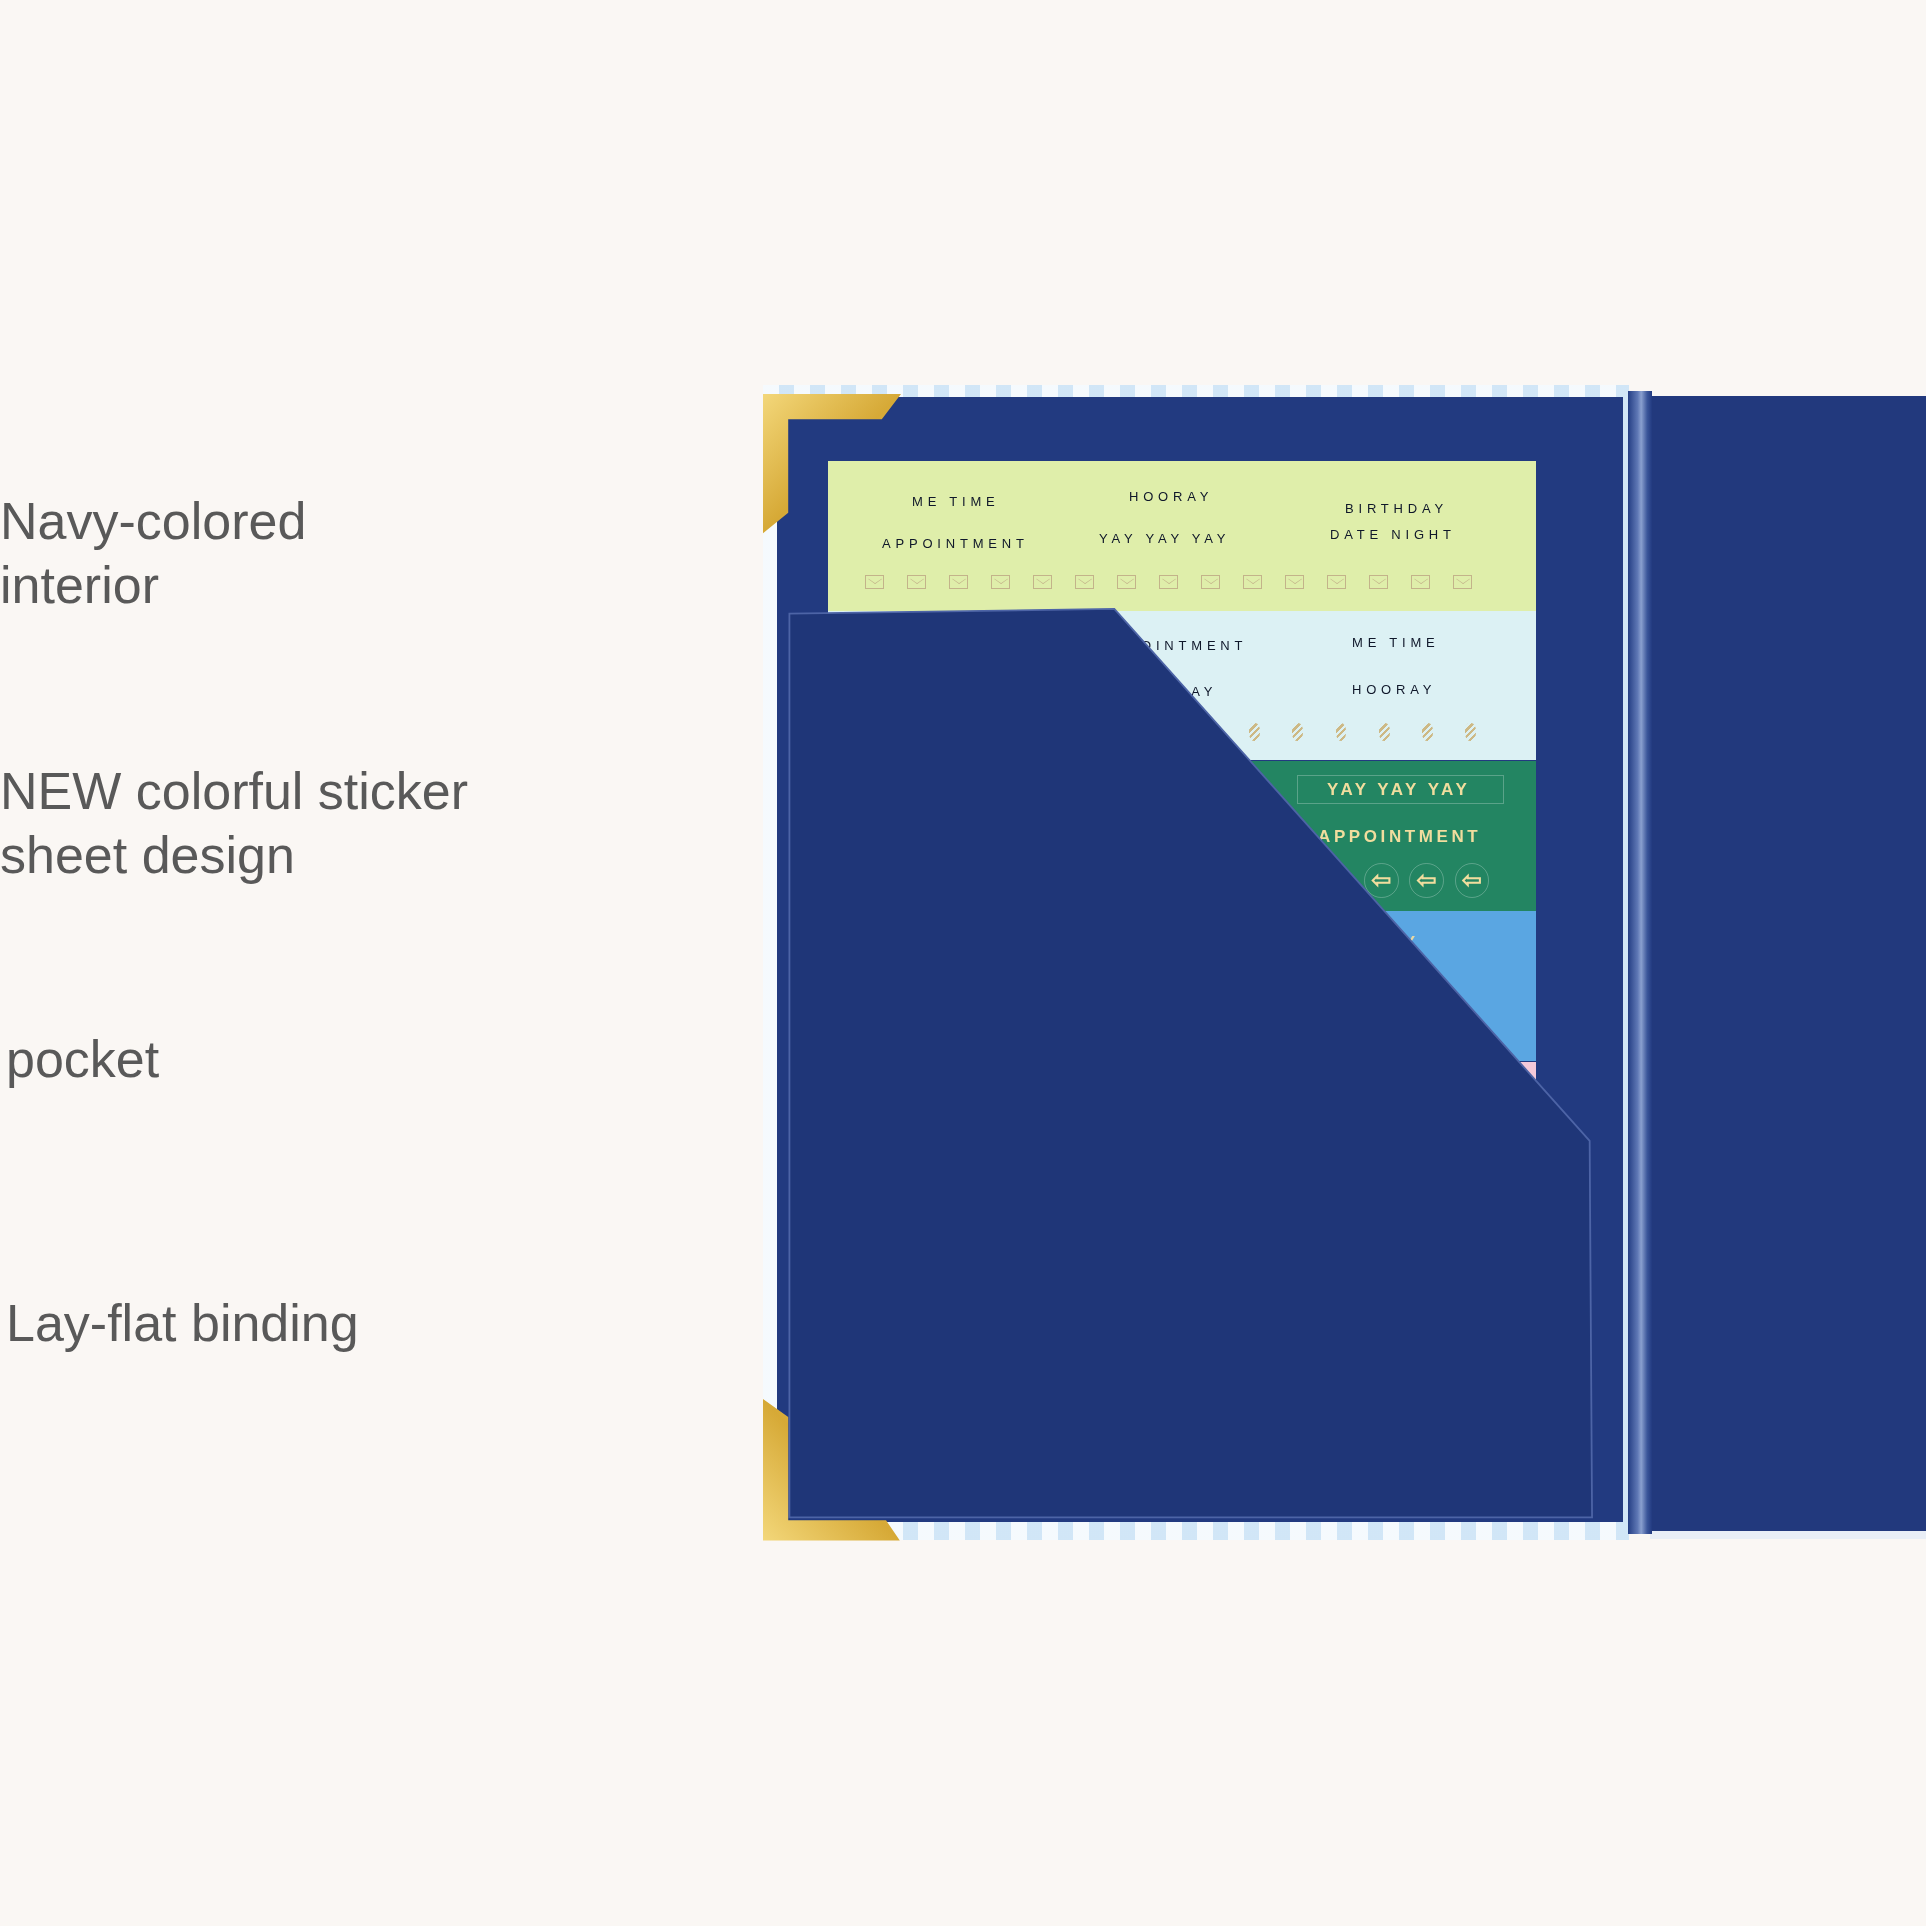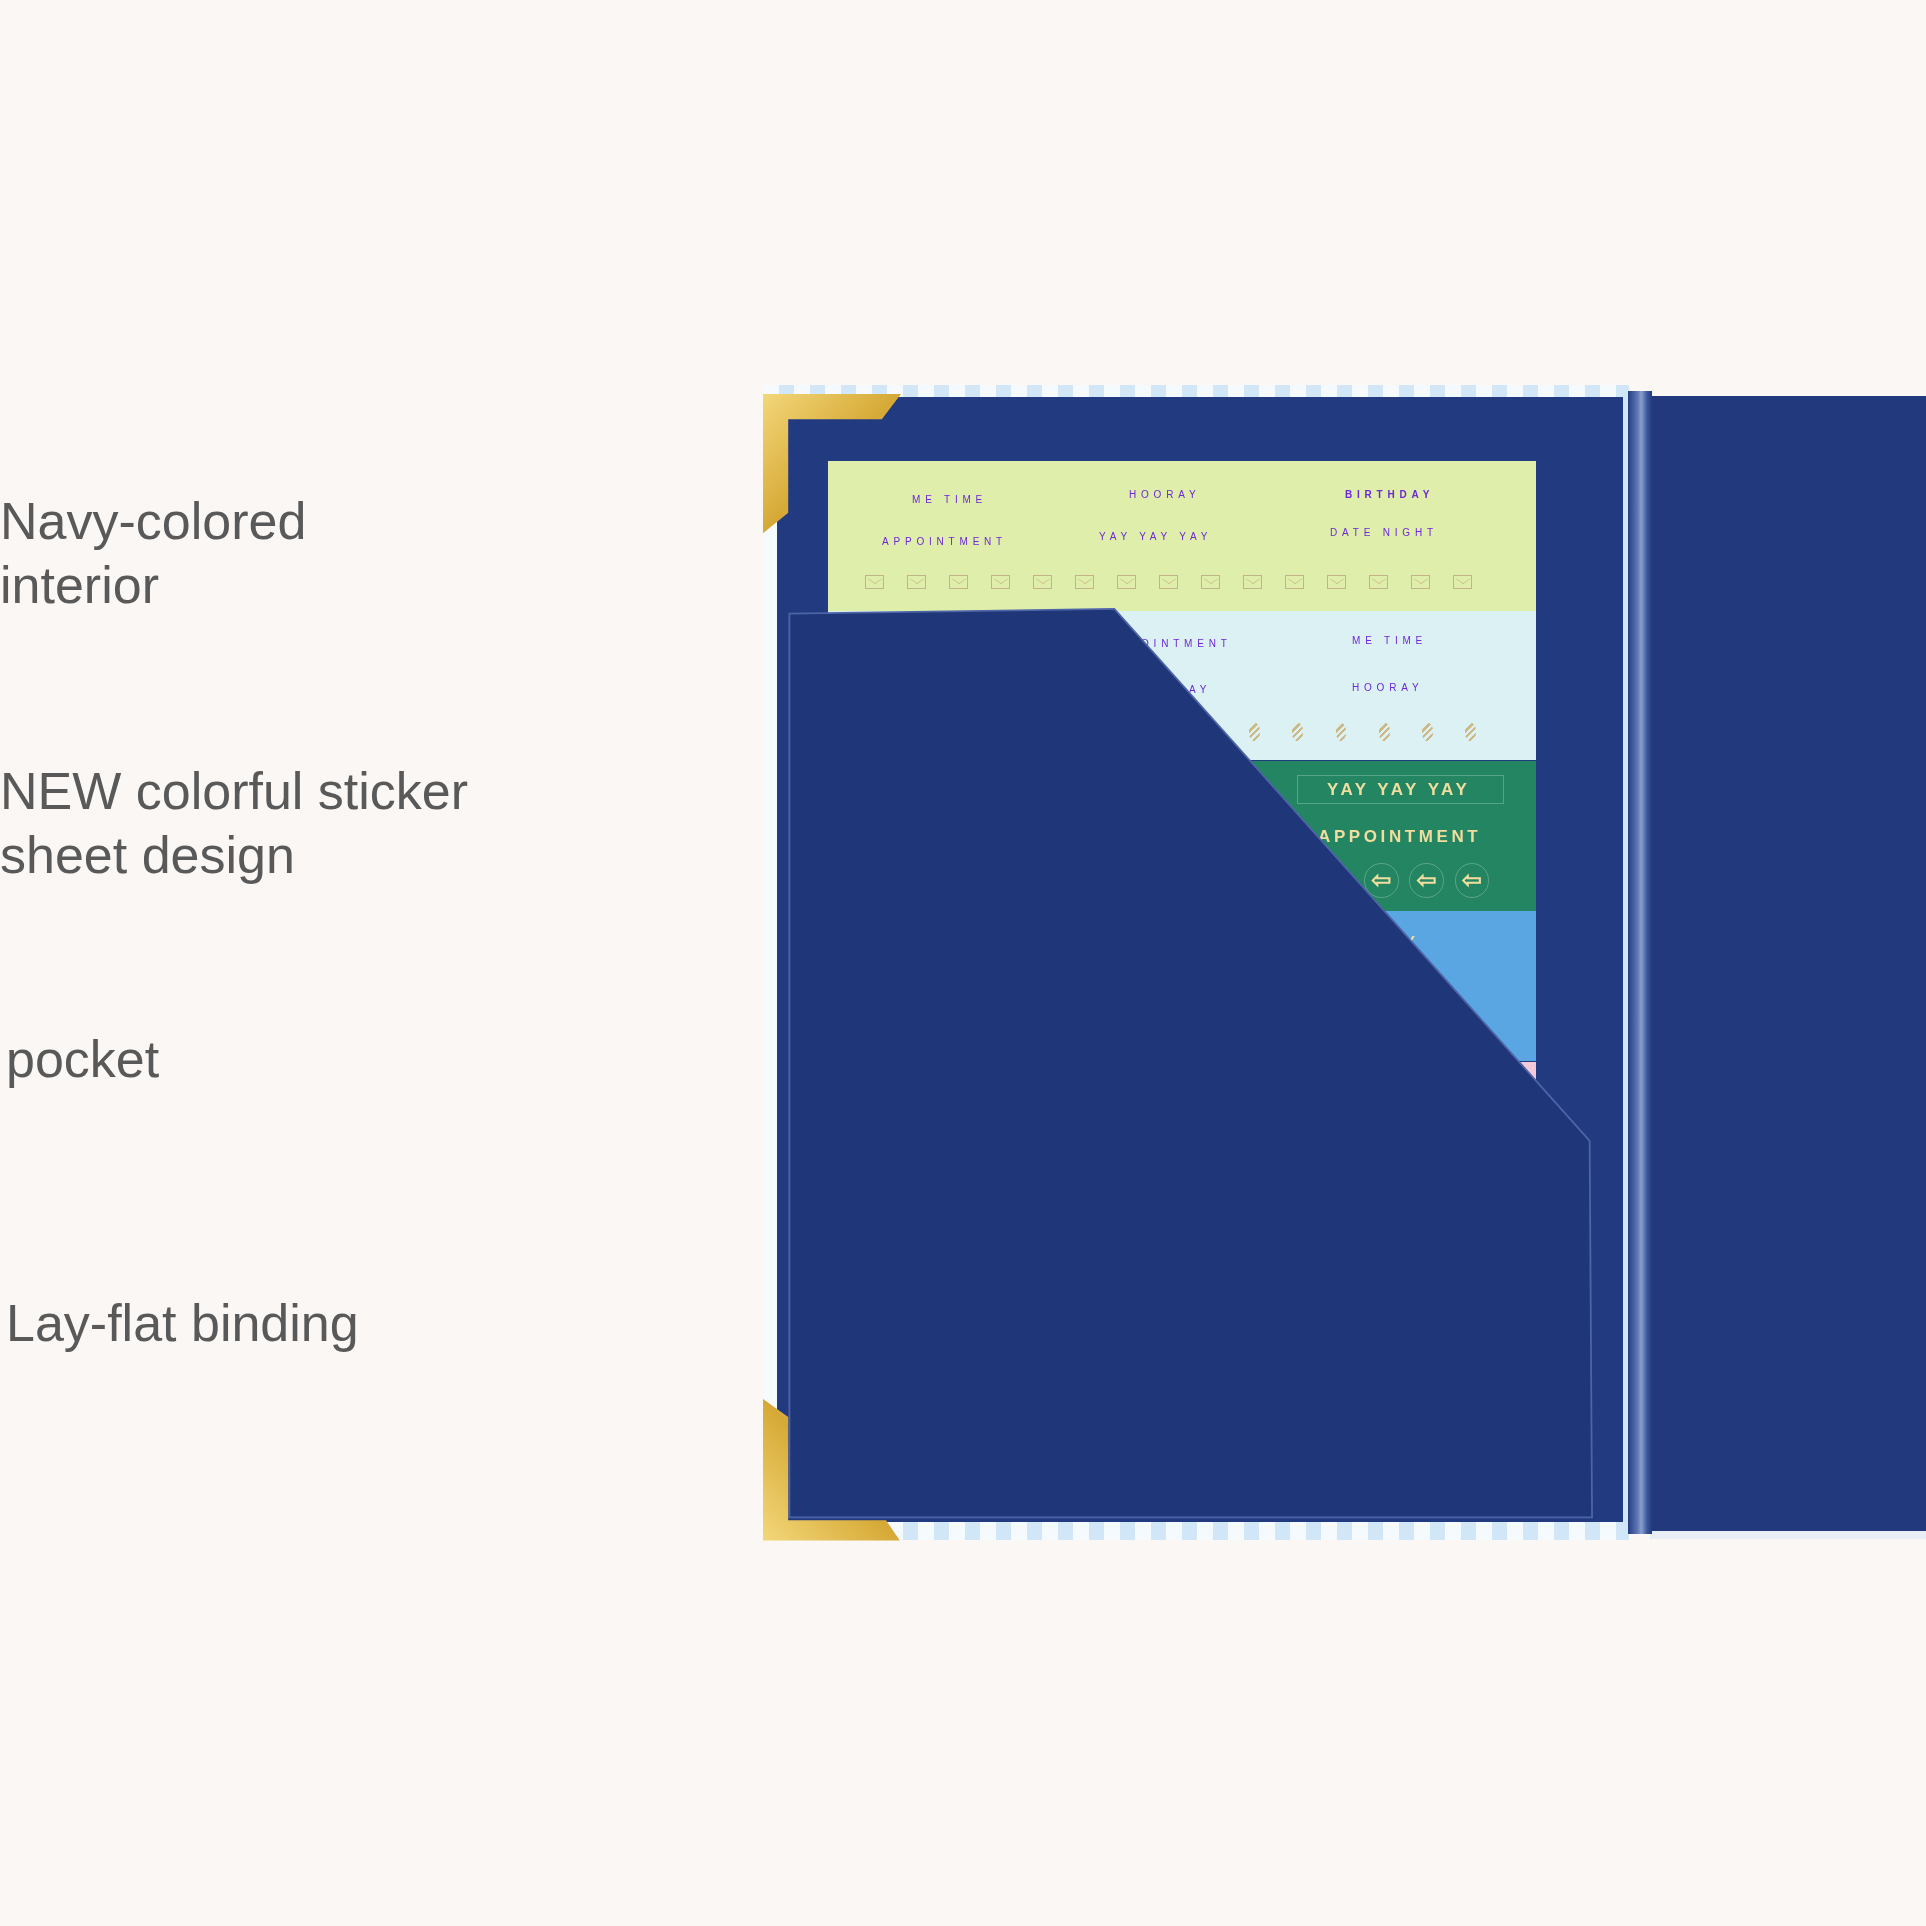--- a/index.html
+++ b/index.html
@@ -14,21 +14,21 @@
   .spine{position:absolute;left:1628px;top:391px;width:24px;height:1143px;background:linear-gradient(90deg,#243e84,#5f78b5 40%,#8aa0cf 55%,#3b569a 80%,#223a80);}
   .right-page{position:absolute;left:1650px;top:396px;width:283px;height:1135px;background:#22397d;}
   .right-edge{position:absolute;left:1650px;top:1531px;width:283px;height:8.4px;background:#e9eef6;}
   .sticker-sheet{position:absolute;left:828px;top:461px;width:708px;height:626px;}
   .row{position:absolute;left:0;width:708px;}
   .row-1{top:0;height:150px;background:#dfeeaa;}
   .row-2{top:150px;height:149px;background:#dcf1f4;}
   .row-3{top:300px;height:150px;background:#238562;}
   .row-4{top:450px;height:150px;background:#5aa6e2;}
   .row-5{top:601px;height:25px;background:#f4c9d9;}
-  .lbl{position:absolute;font-size:10px;letter-spacing:4.8px;color:#6d28d9;white-space:nowrap;text-align:center;}
+  .lbl{position:absolute;font-size:13px;letter-spacing:4.8px;color:#0f172a;white-space:nowrap;text-align:center;}
   .lbl.dark{color:#f1dd9e;font-weight:bold;font-size:17px;letter-spacing:3.6px;}
   .icon-row{position:absolute;display:flex;gap:23px;}
   .env{width:19px;height:14.4px;border:1.2px solid #c3b38a;position:relative;box-sizing:border-box;}
   .env:after{content:"";position:absolute;left:1.8px;top:-3.6px;width:13.2px;height:13.2px;border-right:1.2px solid #c3b38a;border-bottom:1.2px solid #c3b38a;transform:scale(.7,.5) rotate(45deg);}
   .pine{width:10.8px;height:18px;border-radius:45%;background:repeating-linear-gradient(135deg,#cdb985 0 2.4px,transparent 2.4px 4.8px);position:relative;}
   .arrow{width:32.5px;height:32.5px;border:0.6px solid rgba(255,255,255,.25);border-radius:50%;color:#f1dd9e;font-size:24px;line-height:31px;text-align:center;font-weight:bold;}
   .pocket{position:absolute;left:0;top:0;width:1926px;height:1926px;}
   .corner{position:absolute;}
 </style>
 </head>
@@ -55,21 +55,21 @@
   <div class="cover-edge"></div>
   <div class="cover-inner"></div>
   <div class="right-edge"></div>
   <div class="right-page"></div>
   <div class="spine"></div>
 
   <div class="sticker-sheet">
     <div class="row row-1">
       <div class="lbl" style="left:84px;top:32.5px;">ME TIME</div>
       <div class="lbl" style="left:301px;top:28px;">HOORAY</div>
-      <div class="lbl" style="left:517px;top:28px;font-weight:bold;">BIRTHDAY</div>
+      <div class="lbl" style="left:517px;top:40px;">BIRTHDAY</div>
       <div class="lbl" style="left:54px;top:75px;">APPOINTMENT</div>
       <div class="lbl" style="left:271px;top:70px;">YAY YAY YAY</div>
       <div class="lbl" style="left:502px;top:66px;text-align:right;">DATE NIGHT</div>
       <div class="icon-row" style="left:37px;top:114px;">
         <div class="env"></div>
         <div class="env"></div>
         <div class="env"></div>
         <div class="env"></div>
         <div class="env"></div>
         <div class="env"></div>

